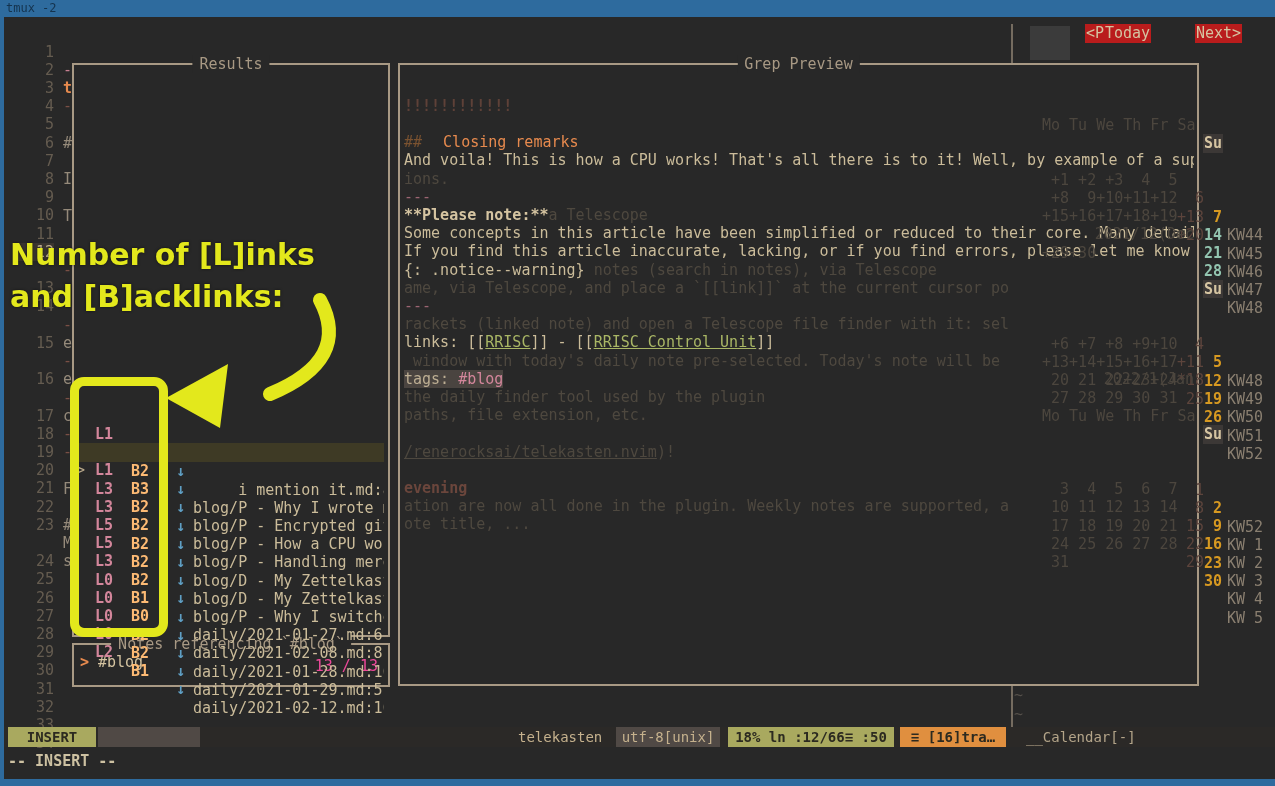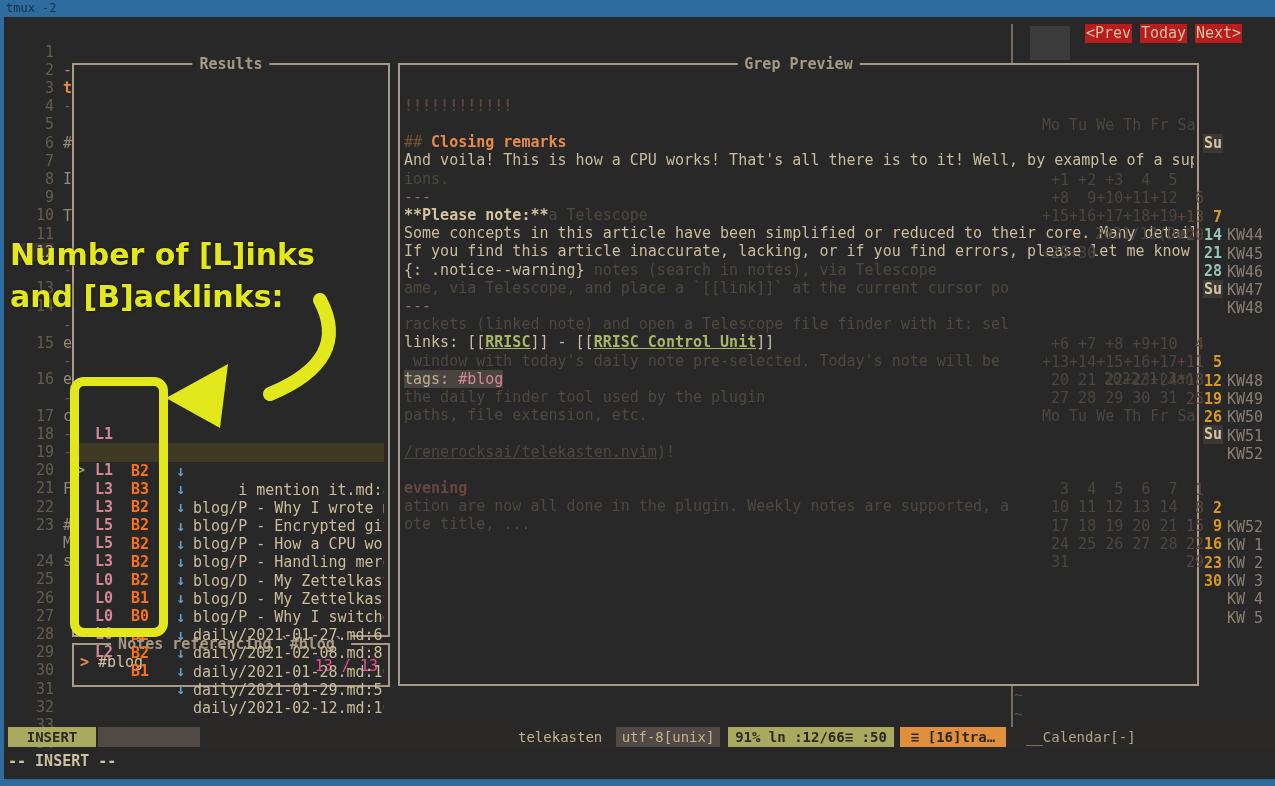--- a/index.html
+++ b/index.html
@@ -20,54 +20,54 @@
   .numcur{color:#c3b393;background:#3a3530;}
   .mark{position:absolute;left:63px;color:#958a7a;white-space:pre;}
   .markpink{color:#c77f91;} .markorange{color:#e78a4e;font-weight:bold;} .dimmark{color:#7a4f45;}
 
   
   .panel{position:absolute;background:#282828;border:2px solid #a89984;z-index:2;}
   #results-panel{left:72px;top:63px;width:314px;height:570px;}
   #prompt-box{left:72px;top:643px;width:314px;height:40px;}
   #preview-panel{left:398px;top:63px;width:797px;height:619px;}
   .panel-title{position:absolute;top:-10px;left:50%;transform:translateX(-50%);
-               background:#282828;color:#a89984;padding:0 7px;line-height:18px;white-space:pre;font-weight:bold;}
+               background:#282828;color:#a89984;padding:0 7px;line-height:18px;white-space:pre;}
 
   
   .bleedrow{left:90px;width:296px;overflow:hidden;color:#4e483f;}
   .dimred{color:#5e4138;font-weight:bold;}
 
   
   .rrow{left:74px;width:310px;}
   .rrow.sel{background:#3e3a25;}
   .rcaret{position:absolute;left:2px;color:#b8a88a;}
   .rl{position:absolute;left:21px;color:#d3869b;font-weight:bold;}
-  .rb{position:absolute;left:57px;color:#f97316;font-weight:bold;}
+  .rb{position:absolute;left:57px;color:#fdba74;font-weight:bold;}
   .ricon{position:absolute;left:102px;color:#5f9fc4;font-weight:bold;}
   .rtxt{position:absolute;left:119px;width:191px;overflow:hidden;color:#cbbc9a;white-space:pre;}
 
   
   .prow{left:404px;width:790px;overflow:hidden;}
   .pseg{white-space:pre;}
   .fg{color:#cbbc9a;} .fgbold{color:#d5c4a1;font-weight:bold;}
   .dim{color:#4e483f;} .dimpink{color:#9c6572;}
-  .orangebold{color:#e78a4e;font-weight:bold;} .dimorange{color:#7a5230;}
-  .green{color:#a9b665;font-weight:bold;text-decoration:underline;text-align:right;}
+  .orangebold{color:#e78a4e;font-weight:normal;margin-left:12px;} .dimorange{color:#7a5230;}
+  .green{color:#a9b665;font-weight:normal;text-decoration:underline;text-align:right;}
   .chiptan{color:#bdae93;background:#4a4440;} .chippink{color:#d3869b;background:#4a4440;}
   .dimunder{color:#4e483f;text-decoration:underline;}
   .dimredbold{color:#6b463c;font-weight:bold;}
   span:empty{background:transparent !important;}
 
   
   .separator{position:absolute;left:1011px;top:24px;width:2px;height:703px;background:#756c60;z-index:1;}
   .calblock{position:absolute;left:1030px;top:26px;width:40px;height:34px;background:#3b3b3b;z-index:1;}
   .navchip{position:absolute;top:24px;width:47px;height:19px;line-height:19px;background:#b91c1c;
            color:#d5c4a1;text-align:center;white-space:pre;}
   #cal-nav div.navchip:nth-of-type(1){left:1085px;}
-  #cal-nav div.navchip:nth-of-type(2){left:1140px;}
+  #cal-nav div.navchip:nth-of-type(2){left:1104px;}
   #cal-nav div.navchip:nth-of-type(3){left:1195px;}
   .cal-title{position:absolute;left:1040px;width:154px;text-align:right;color:#4c463e;white-space:pre;}
   .cal-header{position:absolute;left:1042px;color:#4c463e;white-space:pre;}
   .cal-suh{position:absolute;left:1203px;color:#d5c4a1;background:#3c3836;font-weight:bold;padding:0 1px;}
   .cal-left{position:absolute;left:1042px;color:#4c463e;white-space:pre;}
   .cal-sa{position:absolute;left:1177px;color:#5c443c;white-space:pre;}
   .cal-su{position:absolute;left:1204px;font-weight:bold;white-space:pre;}
   .su-o{color:#d79921;} .su-t{color:#93c5b0;}
   .cal-kw{position:absolute;left:1227px;color:#8a7f70;white-space:pre;}
   .tilde{left:1014px;color:#55504a;}
@@ -751,21 +751,21 @@
       <div class="row tilde" style="top: 704.68px;"><span>~</span></div>
     </div>
 
   <div id="statusline">
     <div class="chip" id="chip-mode">INSERT</div>
     <div class="chip" id="chip-branch">
       
     </div>
     <span id="sl-plugin">telekasten</span>
     <div class="chip" id="chip-enc">utf-8[unix]</div>
-    <div class="chip" id="chip-pos">91% ln :12/66≡ :50</div>
+    <div class="chip" id="chip-pos">18% ln :12/66≡ :50</div>
     <div class="chip" id="chip-tab">≡ [16]tra…</div>
     <span id="sl-cal">__Calendar[-]</span>
   </div>
   <div id="cmdline">-- INSERT --</div>
 
   <div class="ann ann-text" id="ann-text1">Number of [L]inks</div>
   <div class="ann ann-text" id="ann-text2">and [B]acklinks:</div>
   <div class="ann" id="ann-box"></div>
   <svg class="ann" id="ann-arrow" width="260" height="160" viewBox="0 0 260 160">
     <path d="M 200 20 Q 232 80 150 114" fill="none" stroke="#e3e81c" stroke-width="14" stroke-linecap="round"></path>

